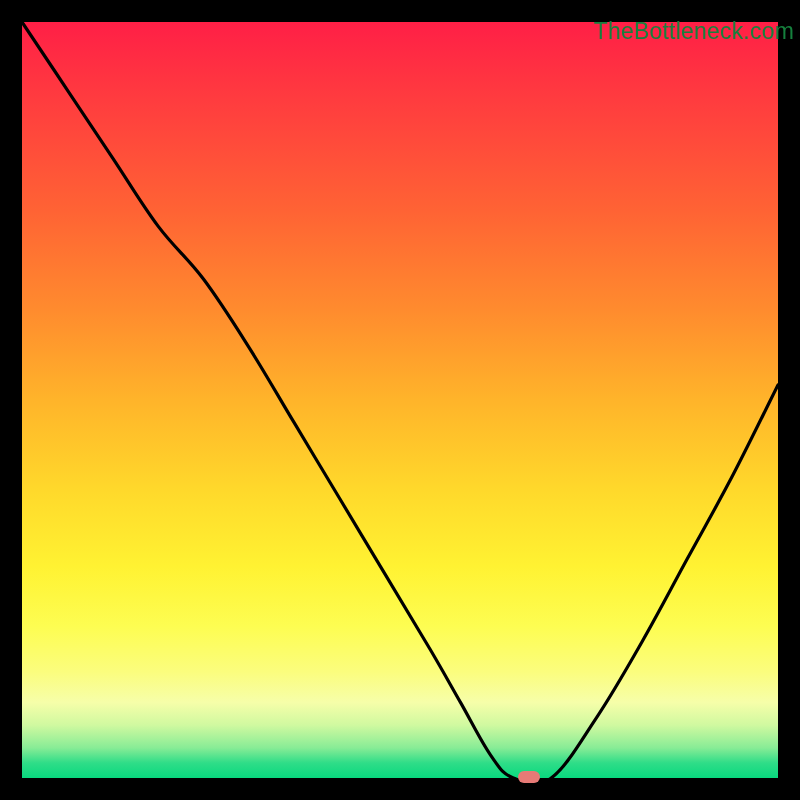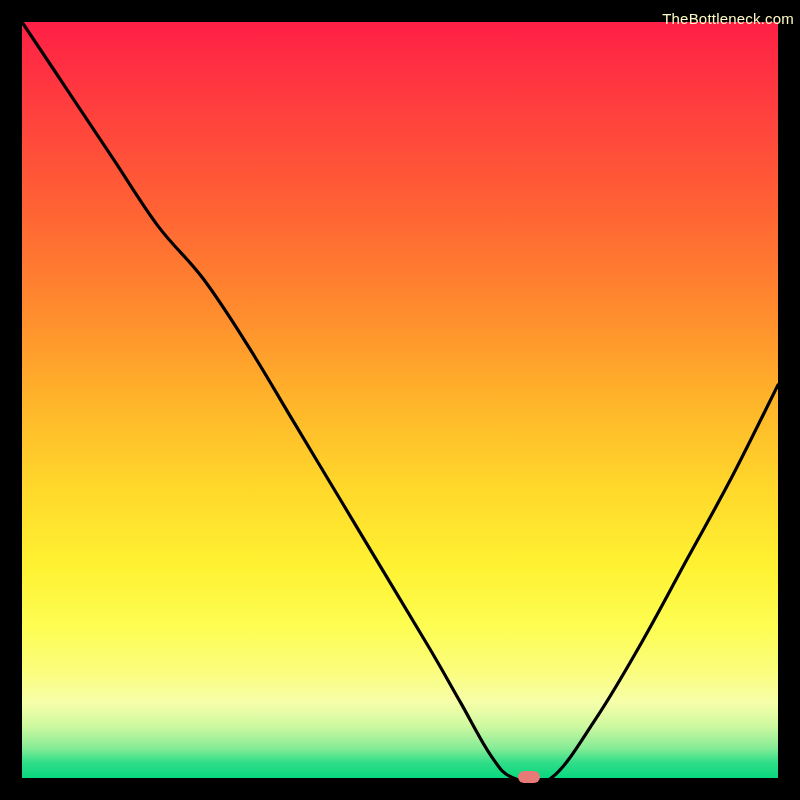--- a/index.html
+++ b/index.html
@@ -36,24 +36,24 @@
       #fbfd7e 86%,
       #f6fea9 90%,
       #d0f9a0 93%,
       #88ec96 96%,
       #2fdd88 98%,
       #09d87e 100%
     );
   }
   .watermark {
     position: absolute;
-    top: 10px;
+    top: 18px;
     right: 6px;
-    color: #fef9c3;
-    font-size: 15px;
+    color: #15803d;
+    font-size: 23px;
     letter-spacing: 0.2px;
     font-weight: 400;
   }
   .curve {
     position: absolute;
     left: 0;
     top: 0;
     width: 756px;
     height: 756px;
     pointer-events: none;

